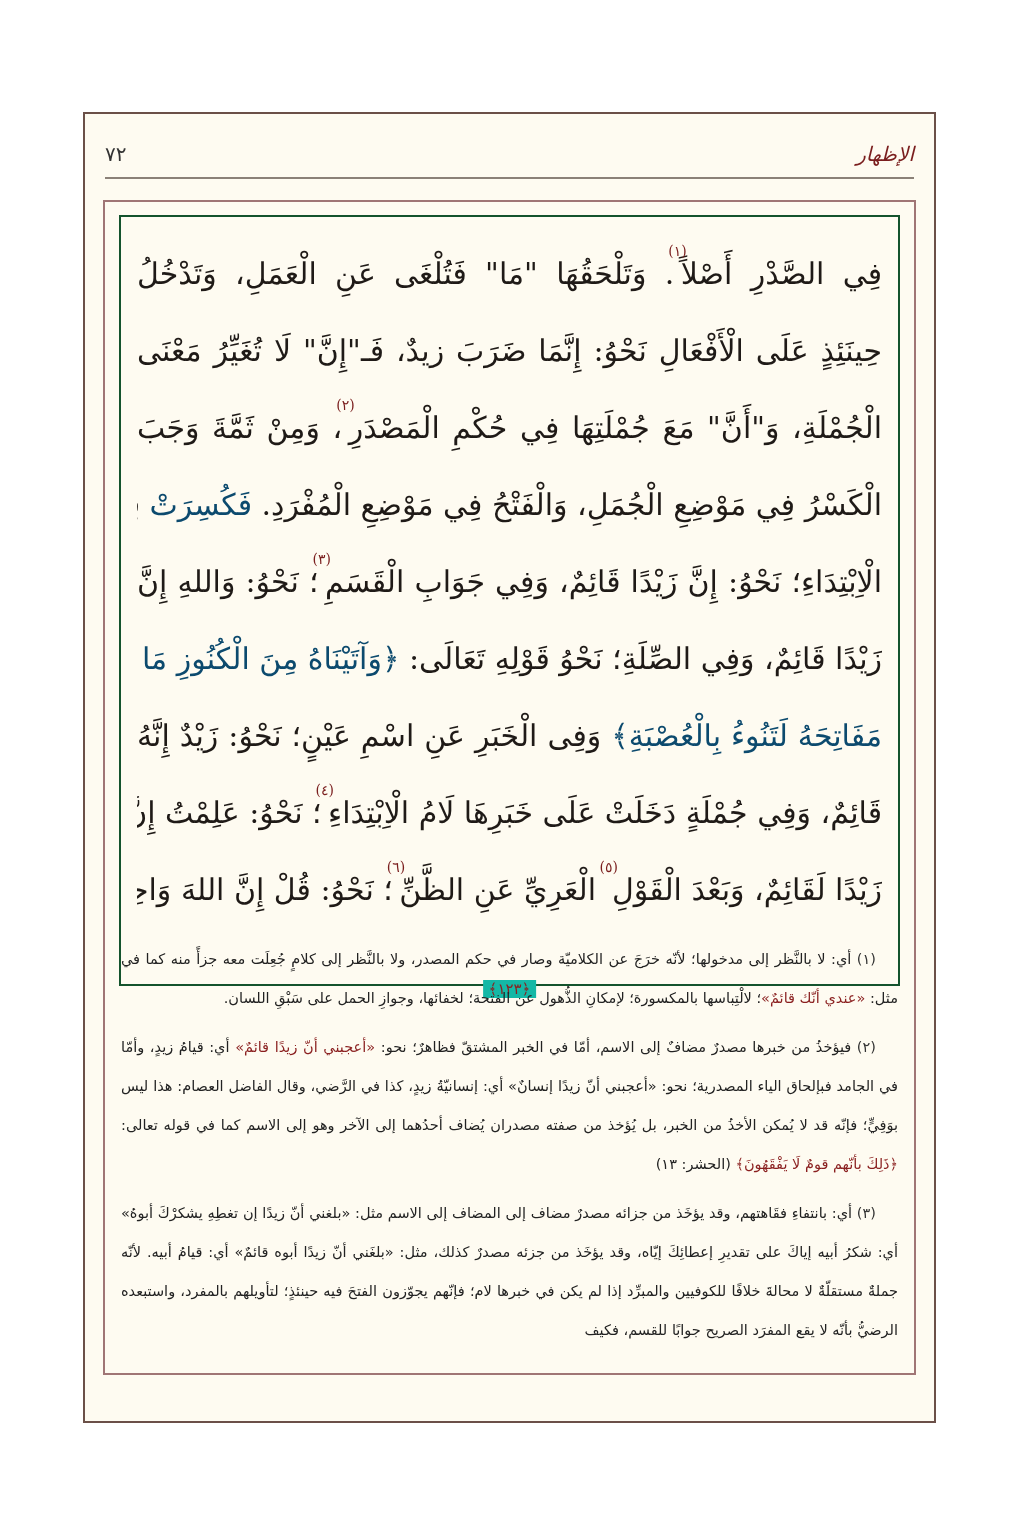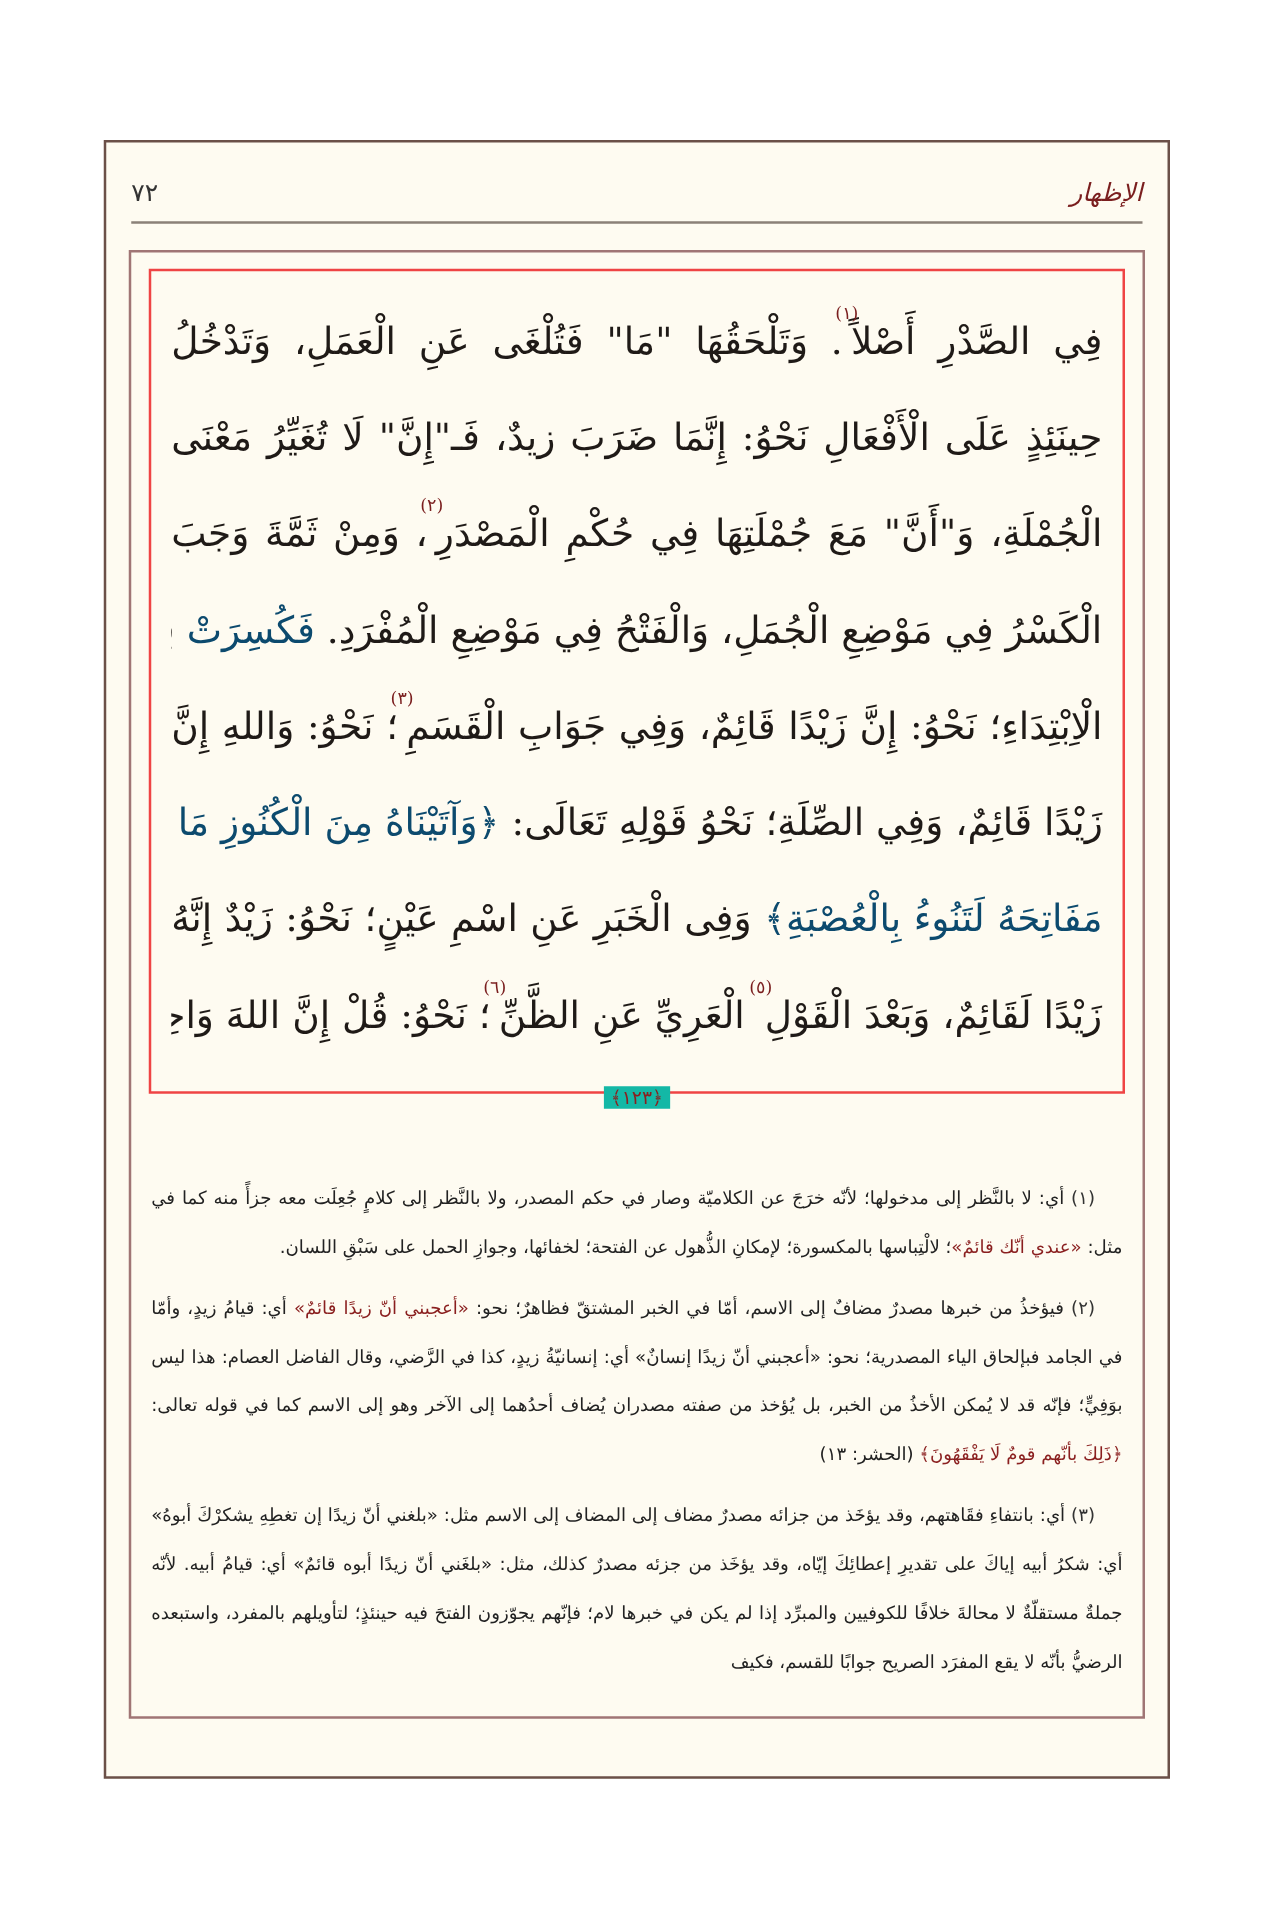--- a/index.html
+++ b/index.html
@@ -44,22 +44,22 @@
   .red-frame {
     position: absolute;
     left: 18px; right: 18px; top: 86px;
     height: 1175px;
     border: 2px solid #a07575;
     box-sizing: border-box;
   }
   .inner-frame {
     position: absolute;
     left: 14px; right: 14px; top: 13px;
-    height: 660px;
-    border: 2px solid #ef4444;
+    height: 771px;
+    border: 2px solid #14532d;
     box-sizing: border-box;
   }
   .matn {
     direction: rtl;
     text-align: justify;
     text-align-last: justify;
     padding: 18px 16px 0 16px;
     font-family: "DejaVu Serif", serif;
     font-size: 30px;
     line-height: 77px;
@@ -120,20 +120,21 @@
   <div class="red-frame">
     <div class="inner-frame">
       <div class="matn" id="matn">
           <span class="line"><span>فِي الصَّدْرِ أَصْلاً</span><span class="fn-marker">(١)</span><span>. وَتَلْحَقُهَا "مَا" فَتُلْغَى عَنِ الْعَمَلِ، وَتَدْخُلُ</span></span>
           <span class="line"><span>حِينَئِذٍ عَلَى الْأَفْعَالِ نَحْوُ: إِنَّمَا ضَرَبَ زيدٌ، فَـ"إِنَّ" لَا تُغَيِّرُ مَعْنَى</span></span>
           <span class="line"><span>الْجُمْلَةِ، وَ"أَنَّ" مَعَ جُمْلَتِهَا فِي حُكْمِ الْمَصْدَرِ</span><span class="fn-marker">(٢)</span><span>، وَمِنْ ثَمَّةَ وَجَبَ</span></span>
           <span class="line"><span>الْكَسْرُ فِي مَوْضِعِ الْجُمَلِ، وَالْفَتْحُ فِي مَوْضِعِ الْمُفْرَدِ. </span><span class="red">فَكُسِرَتْ</span><span> فِي</span></span>
           <span class="line"><span>الْاِبْتِدَاءِ؛ نَحْوُ: إِنَّ زَيْدًا قَائِمٌ، وَفِي جَوَابِ الْقَسَمِ</span><span class="fn-marker">(٣)</span><span>؛ نَحْوُ: وَاللهِ إِنَّ</span></span>
           <span class="line"><span>زَيْدًا قَائِمٌ، وَفِي الصِّلَةِ؛ نَحْوُ قَوْلِهِ تَعَالَى: </span><span class="red">﴿وَآتَيْنَاهُ مِنَ الْكُنُوزِ مَا إِنَّ</span></span>
           <span class="line"><span class="red">مَفَاتِحَهُ لَتَنُوءُ بِالْعُصْبَةِ﴾</span><span> وَفِى الْخَبَرِ عَنِ اسْمِ عَيْنٍ؛ نَحْوُ: زَيْدٌ إِنَّهُ</span></span>
+          <span class="line"><span>قَائِمٌ، وَفِي جُمْلَةٍ دَخَلَتْ عَلَى خَبَرِهَا لَامُ الْاِبْتِدَاءِ</span><span class="fn-marker">(٤)</span><span>؛ نَحْوُ: عَلِمْتُ إِنَّ</span></span>
           <span class="line"><span>زَيْدًا لَقَائِمٌ، وَبَعْدَ الْقَوْلِ</span><span class="fn-marker">(٥)</span><span> الْعَرِيِّ عَنِ الظَّنِّ</span><span class="fn-marker">(٦)</span><span>؛ نَحْوُ: قُلْ إِنَّ اللهَ وَاحِدٌ،</span></span>
         </div>
       <div class="ornament">﴿١٢٣﴾</div>
     </div>
 
     <div class="footnotes" id="footnotes">
         <div class="fn"><span class="num">(١)</span><span> أي: لا بالنَّظر إلى مدخولها؛ لأنّه خرَجَ عن الكلاميّة وصار في حكم المصدر، ولا بالنَّظر إلى كلامٍ جُعِلَت معه جزأً منه كما في مثل: </span><span class="quote">«عندي أنّك قائمٌ»</span><span>؛ لالْتِباسها بالمكسورة؛ لإمكانِ الذُّهول عن الفتحة؛ لخفائها، وجوازِ الحمل على سَبْقِ اللسان.</span></div>
         <div class="fn"><span class="num">(٢)</span><span> فيؤخذُ من خبرها مصدرٌ مضافٌ إلى الاسم، أمّا في الخبر المشتقّ فظاهرٌ؛ نحو: </span><span class="quote">«أعجبني أنّ زيدًا قائمٌ»</span><span> أي: قيامُ زيدٍ، وأمّا في الجامد فبإلحاق الياء المصدرية؛ نحو: «أعجبني أنّ زيدًا إنسانٌ» أي: إنسانيّةُ زيدٍ، كذا في الرَّضي، وقال الفاضل العصام: هذا ليس بوَفِيٍّ؛ فإنّه قد لا يُمكن الأخذُ من الخبر، بل يُؤخذ من صفته مصدران يُضاف أحدُهما إلى الآخر وهو إلى الاسم كما في قوله تعالى: </span><span class="quote">﴿ذَلِكَ بأنّهم قومٌ لَا يَفْقَهُونَ﴾</span><span> (الحشر: ١٣)</span></div>
         <div class="fn"><span class="num">(٣)</span><span> أي: بانتفاءِ فقَاهتهم، وقد يؤخَذ من جزائه مصدرٌ مضاف إلى المضاف إلى الاسم مثل: «بلغني أنّ زيدًا إن تغطِهِ يشكرْكَ أبوهُ» أي: شكرُ أبيه إياكَ على تقديرِ إعطائِكَ إيّاه، وقد يؤخَذ من جزئه مصدرٌ كذلك، مثل: «بلغَني أنّ زيدًا أبوه قائمٌ» أي: قيامُ أبيه. لأنّه جملةٌ مستقلّةٌ لا محالةَ خلافًا للكوفيين والمبرِّد إذا لم يكن في خبرها لام؛ فإنّهم يجوّزون الفتحَ فيه حينئذٍ؛ لتأويلهم بالمفرد، واستبعده الرضيُّ بأنّه لا يقع المفرَد الصريح جوابًا للقسم، فكيف</span></div>
       </div>

